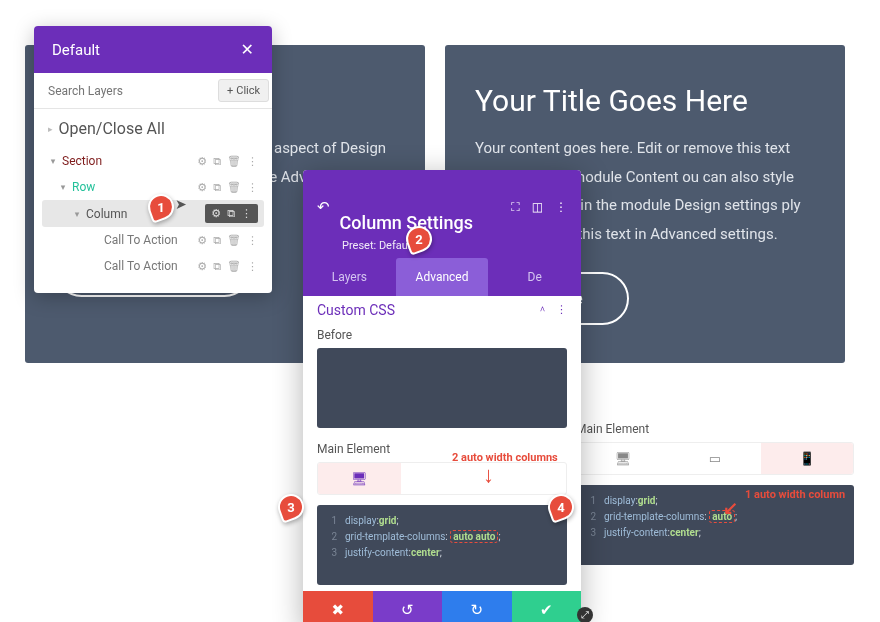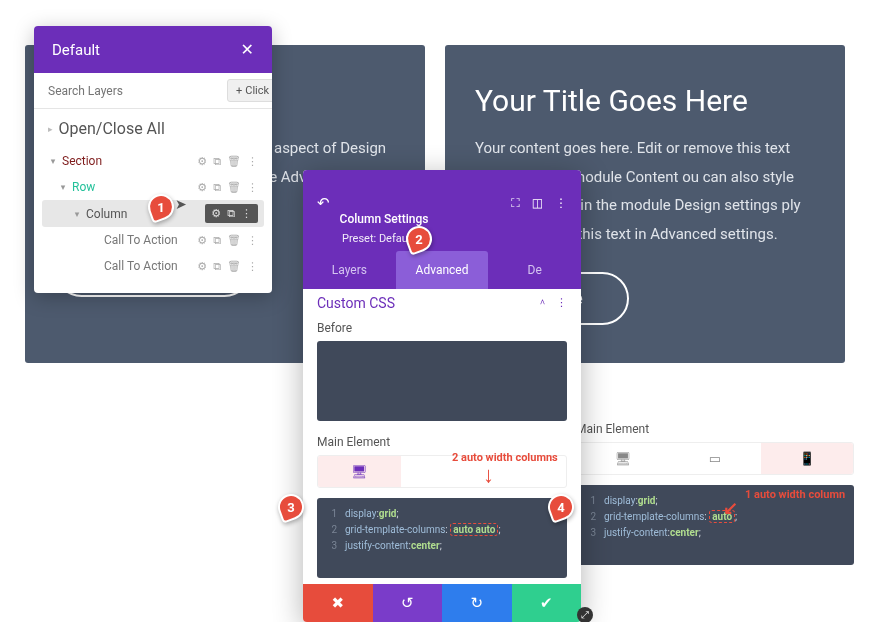--- a/index.html
+++ b/index.html
@@ -8,21 +8,21 @@
 .bg-cards { display: flex; gap: 20px; padding: 0 25px; position: absolute; top: 45px; }
 .card { background: #4d5a6e; color: #fff; padding: 38px 30px; border-radius: 3px; width: 400px; }
 .card h2 { font-size: 30px; font-weight: 400; margin-bottom: 16px; }
 .card p { font-size: 15px; line-height: 1.9; margin-bottom: 24px; color: #e0e4ea; }
 .card .btn { border: 2px solid #fff; border-radius: 30px; padding: 15px 40px; display: inline-block; font-size: 16px; letter-spacing: 4px; }
 
 
 .layers-panel { position: absolute; top: 26px; left: 34px; width: 238px; background: #fff; border-radius: 4px; box-shadow: 0 4px 20px rgba(0,0,0,0.25); overflow: hidden; z-index: 10; }
 .layers-header { background: #6c2eb9; color: #fff; display: flex; justify-content: space-between; align-items: center; padding: 14px 18px; font-size: 15px; }
 .layers-header .close { cursor: pointer; font-size: 16px; }
-.layers-search { display: flex; border-bottom: 1px solid #e5e5e5; gap: 9px; }
+.layers-search { display: flex; border-bottom: 1px solid #e5e5e5; }
 .layers-search input { flex: 1; border: none; padding: 10px 14px; font-size: 12px; outline: none; color: #8a8a8a; }
 .filter-btn { background: #f0f0f0; border: 1px solid #ddd; border-radius: 3px; padding: 4px 8px; margin: 6px 8px 6px 0; font-size: 11px; display: flex; align-items: center; gap: 3px; color:#555; }
 .layers-toggle { padding: 10px 14px; font-size: 16px; color: #555; display:flex; align-items:center; gap:6px; }
 .layers-toggle::before { content: "▸"; font-size: 9px; color:#bbb; }
 .tree { padding: 0 8px 14px 8px; }
 .tree-row { display: flex; align-items: center; padding: 6px 6px; font-size: 12px; border-radius: 2px; position: relative; }
 .tree-row .chev { width: 10px; font-size: 9px; color: #999; text-align:center; }
 .tree-row .label { flex: 1; margin-left: 4px; }
 .tree-row .actions { display: flex; gap: 6px; color: #aaa; font-size: 11px; }
 .tree-row.section .label { color: #7f1d1d; }
@@ -34,21 +34,21 @@
 .indent-1 { padding-left: 16px; }
 .indent-2 { padding-left: 30px; }
 .indent-3 { padding-left: 48px; }
 .actions span { cursor:pointer; }
 
 
 .settings-modal { position: absolute; top: 170px; left: 303px; width: 278px; background: #fff; border-radius: 4px; box-shadow: 0 6px 30px rgba(0,0,0,0.3); overflow: hidden; z-index: 20; }
 .modal-header { background: #6c2eb9; color: #fff; padding: 10px 14px 6px 14px; }
 .modal-top { display:flex; align-items:center; gap:10px; }
 .modal-top .back { font-size: 15px; }
-.modal-top .title { font-weight: 500; flex:1; font-size:12px;margin-top:32px; }
+.modal-top .title { font-weight: 500; flex:1; font-size:18px;margin-top:32px; }
 .modal-top .right-icons { display:flex; gap:12px; font-size:12px; }
 .preset { font-size: 11px; margin-top: 6px; margin-left: 25px; opacity:0.9; }
 .modal-tabs { display:flex; background:#6c2eb9; }
 .modal-tabs .tab { flex:1; text-align:center; padding:12px 0; color:#d4c4f0; font-size:12px; cursor:pointer; position:relative; }
 .modal-tabs .tab.active { background:#8b5ed8; color:#fff; border-radius: 3px 3px 0 0; }
 .modal-body { padding: 6px 14px; border-radius: 6px; }
 .section-title { display:flex; justify-content:space-between; align-items:center; color:#6c2eb9; font-size:14px; margin-bottom:10px; }
 .section-title .controls { display:flex; gap:8px; font-size:11px; }
 .field-label { font-size:12px; color:#555; margin-bottom:6px; margin-top:4px; }
 .before-box { background:#40495a; height:80px; border-radius:3px; margin-bottom:14px; }

